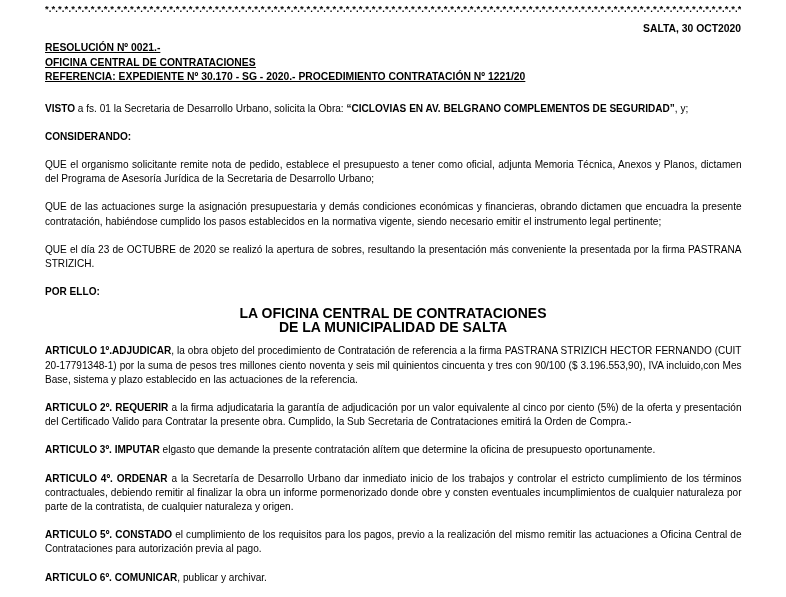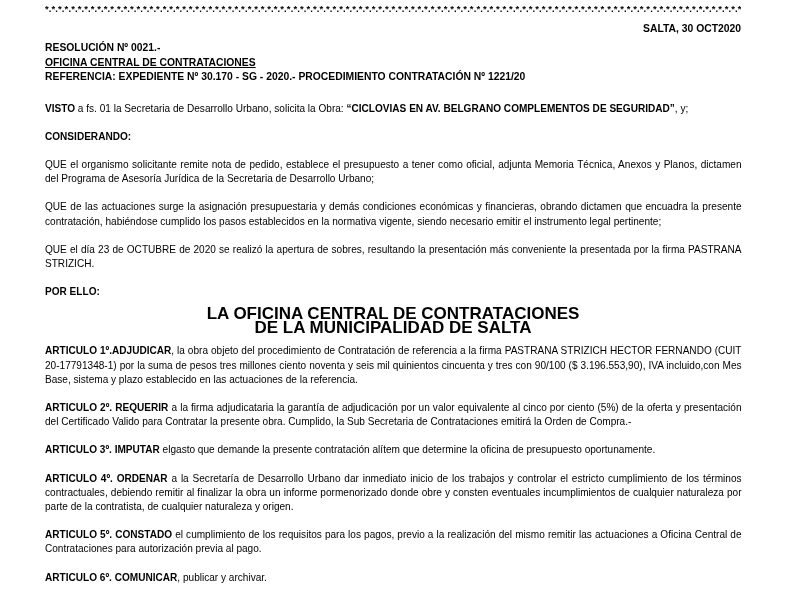--- a/index.html
+++ b/index.html
@@ -38,20 +38,21 @@
     text-align: right;
     font-weight: 700;
     font-size: 11.5px;
     line-height: 13px;
     margin-top: 7px;
     transform: scaleX(0.9);
     transform-origin: right center;
   }
   .hdr-block {
     margin-top: 5px;
+    text-decoration: underline;
   }
   .hdr-line {
     font-weight: 700;
     font-size: 11.5px;
     line-height: 14.5px;
     transform: scaleX(0.9);
     transform-origin: left center;
     white-space: nowrap;
   }
   .hdr-line.underline span {
@@ -66,21 +67,21 @@
     width: 111.2%;
   }
   .para.nojust { text-align: left; }
   .spacer-sm { height: 9px; }
   .spacer-md { height: 14px; }
   .spacer-lg { height: 17px; }
   b, .b { font-weight: 700; }
   .center-block {
     text-align: center;
     font-weight: 700;
-    font-size: 17px;
+    font-size: 14px;
     line-height: 13.5px;
   }
   .center-block .resuelve {
     letter-spacing: 2.2px;
   }
 </style>
 </head>
 <body>
 
 <div class="page">

